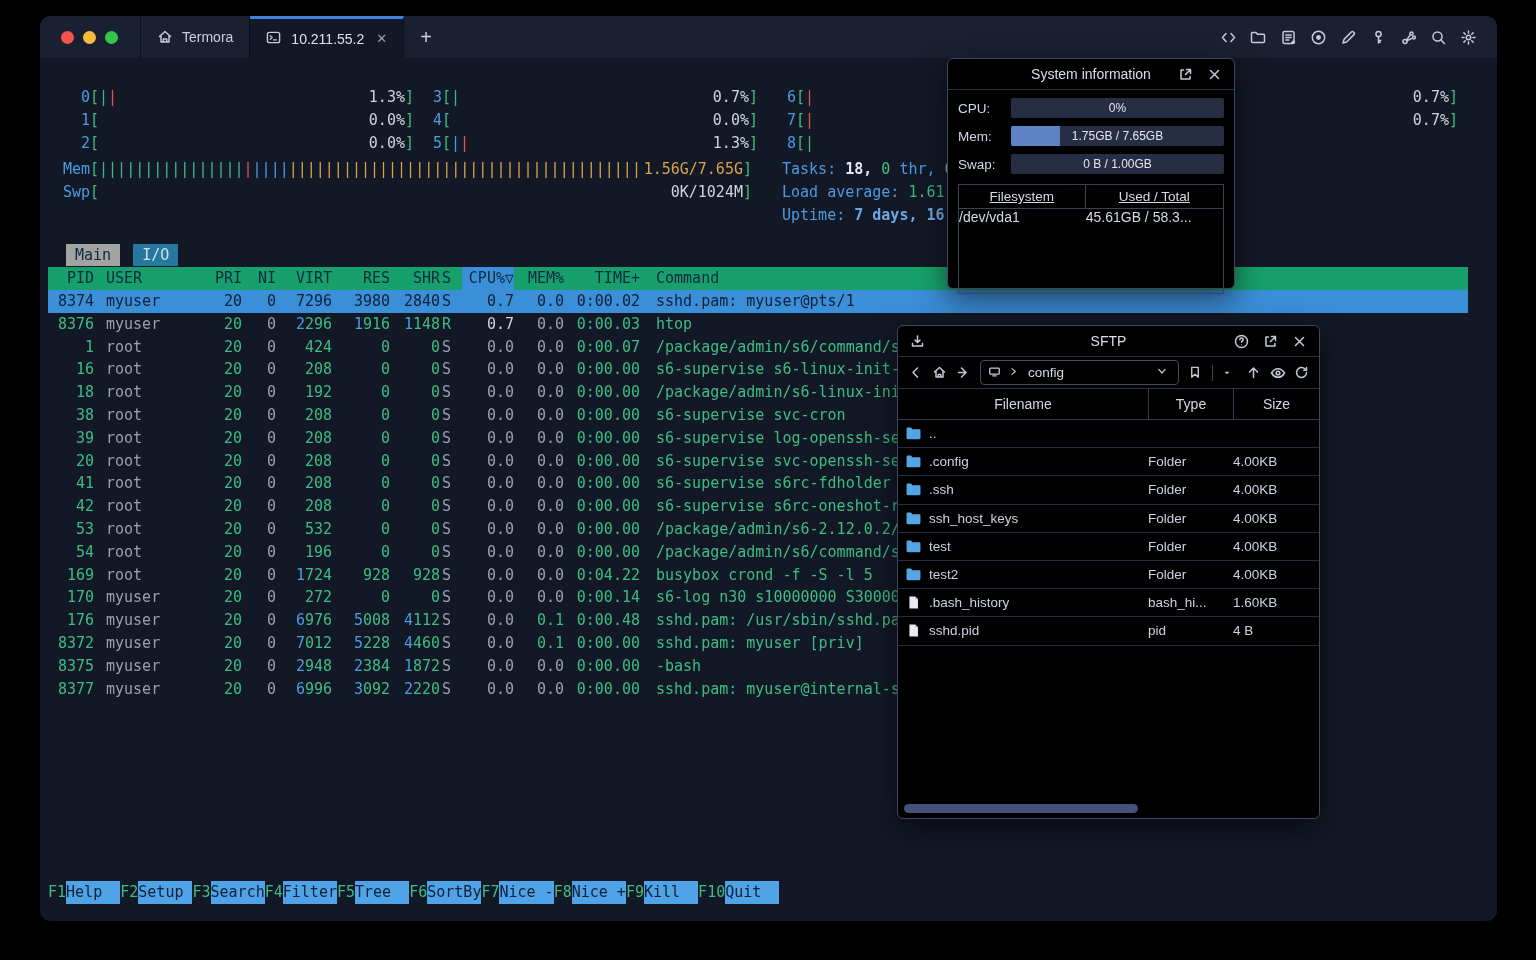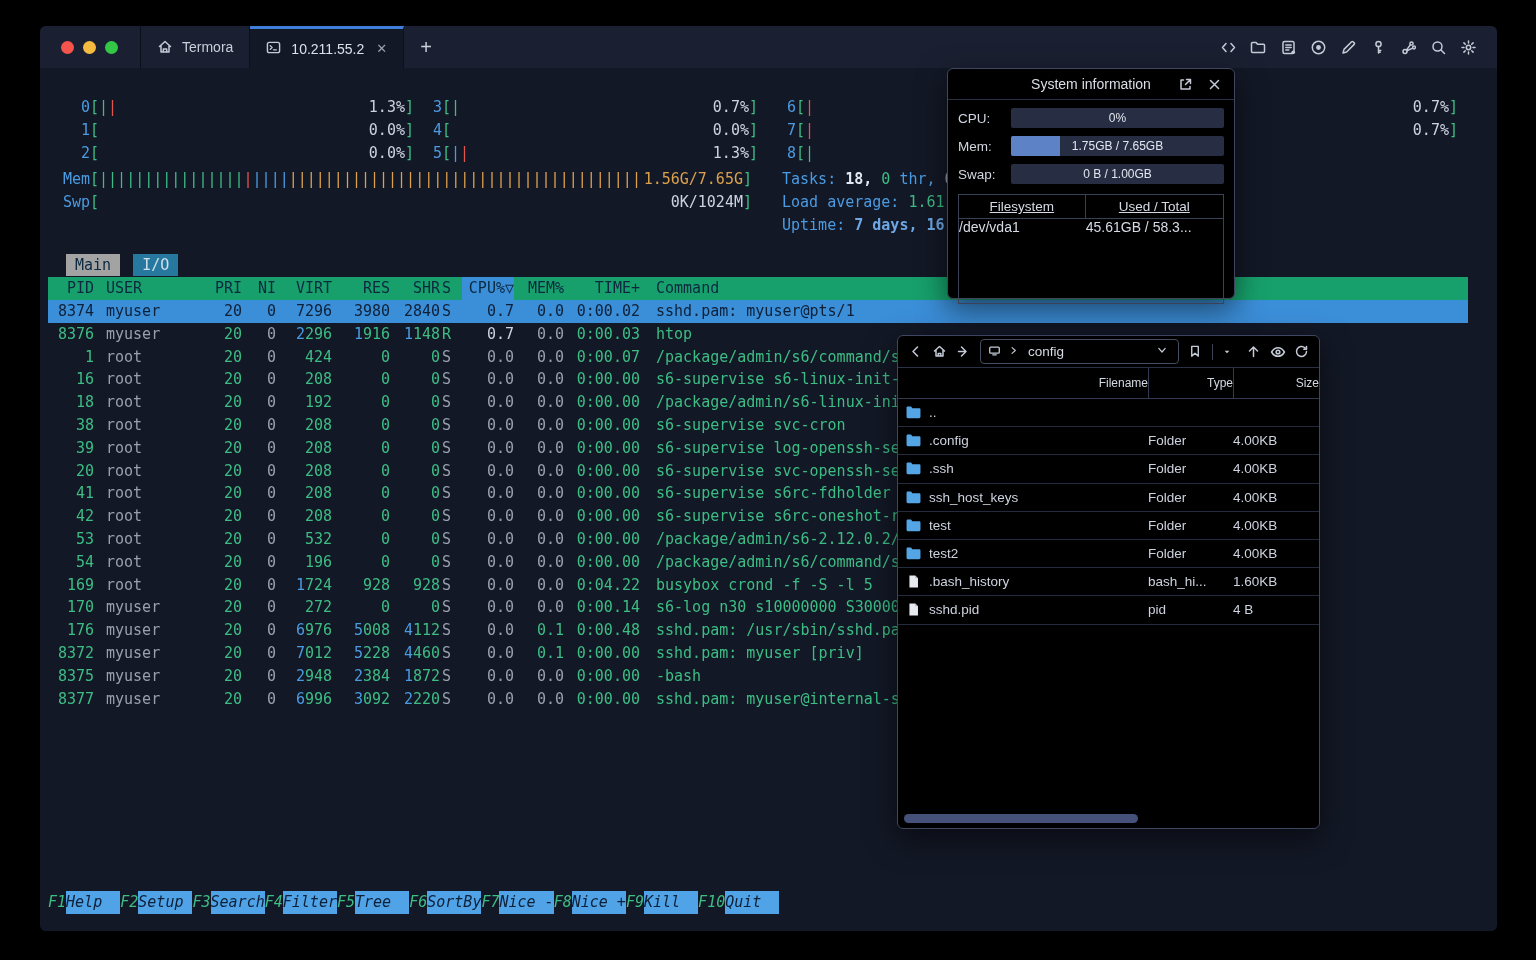--- a/index.html
+++ b/index.html
@@ -1,19 +1,19 @@
 <!DOCTYPE html>
 <html><head>
 <meta charset="utf-8">
 <style>
   html,body{margin:0;padding:0;background:#000;}
   .screen{position:relative;width:1536px;height:960px;background:#000;overflow:hidden;
           font-family:"Liberation Sans",sans-serif;}
-  .window{position:absolute;left:40px;top:26px;width:1457px;height:905px;background:#131826;
-          border-radius:6px;overflow:hidden;box-shadow:0 18px 50px rgba(0,0,0,.7);}
+  .window{position:absolute;left:40px;top:16px;width:1457px;height:905px;background:#131826;
+          border-radius:11px;overflow:hidden;box-shadow:0 18px 50px rgba(0,0,0,.7);}
   
   .titlebar{position:relative;height:42px;background:#1a2031;border-bottom:1px solid #0c101c;
             display:flex;align-items:stretch;}
   .traffic{display:flex;align-items:center;gap:9px;padding:0 22px 0 21px;}
   .tl{width:13px;height:13px;border-radius:50%;}
   .tl.red{background:#f5544d}.tl.yellow{background:#f4bb40}.tl.green{background:#33c748}
   .tab{display:flex;align-items:center;gap:8px;padding:0 16px;color:#c9cfda;font-size:14px;
        border-right:1px solid #0c101c;cursor:default;}
   .tab.home{border-left:1px solid #0c101c;}
   .tab.active{background:#131826;border-top:3px solid #3f7fd9;color:#dbe0ea;}
@@ -54,21 +54,21 @@
   .phead .hc.sort{background:#3b8ed8;}
   .prow{height:22.8px;line-height:22.8px;}
   .prow.selected{background:#3b8ed8;}
   .prow.selected span{color:#0e2038 !important;font-weight:normal;}
   .cell{white-space:pre;overflow:hidden;position:relative;}
   .ra{text-align:right;} .la{text-align:left;}
   .pad-user{padding-left:12px;} .pad-cmd{padding-left:16px;} .pad-s{padding-left:2px;}
   .lead::first-letter{color:#4b9be2;}
   .prowwrap{position:relative;}
   
-  .fnbar{position:absolute;left:8px;top:823px;width:1420px;height:23px;line-height:23px;display:flex;font-style:italic;}
+  .fnbar{position:absolute;left:8px;top:823px;width:1420px;height:23px;line-height:23px;display:flex;}
   .fk-key{color:#3dbd84;white-space:pre;}
   .fk-chip{background:#4fa3e6;color:#0e2038;white-space:pre;width:6ch;}
   
   .panel{position:absolute;background:#000000;border:1px solid #3e4660;border-radius:6px;
          box-shadow:0 10px 30px rgba(0,0,0,.55);color:#d6dae4;font-size:14px;}
   .panel-title{height:30px;display:flex;align-items:center;position:relative;border-bottom:1px solid #2a3145;}
   .panel-title .ttl{position:absolute;left:0;right:0;text-align:center;font-size:14px;color:#dadee8;}
   .pt-icons{margin-left:auto;display:flex;gap:14px;padding-right:12px;z-index:2;}
   .pt-left{display:flex;gap:10px;padding-left:12px;z-index:2;}
   .pic{width:15px;height:15px;}
@@ -87,21 +87,21 @@
   
   #sftp{left:857px;top:309px;width:421px;height:492px;z-index:25;}
   .sftp-toolbar{height:31px;display:flex;align-items:center;gap:9px;padding:0 10px;border-bottom:1px solid #2a3145;justify-content:flex-end;}
   .crumb{flex:1;display:flex;align-items:center;gap:5px;border:1px solid #454d63;border-radius:4px;
          height:23px;padding:0 7px;font-size:13.5px;color:#d6dae4;}
   .crumb .grow{flex:1;}
   .vdiv{width:1px;height:16px;background:#3a4258;}
   .file-table{position:relative;}
   .ft-head,.ft-row{display:grid;grid-template-columns:1fr 85px 86px;}
   .ft-head{height:30px;line-height:30px;border-bottom:1px solid #323a52;}
-  .ft-head div{text-align:right;font-size:12px;color:#d4d8e2;}
+  .ft-head div{text-align:center;font-size:14px;color:#d4d8e2;}
   .ft-head div+div{border-left:1px solid #323a52;}
   .ft-row{height:27.2px;line-height:27.2px;border-bottom:1px solid #252b3e;font-size:13.5px;color:#ccd2de;}
   .ft-row div{overflow:hidden;white-space:nowrap;}
   .fname{display:flex;align-items:center;gap:8px;padding-left:8px;}
   .ficon{width:15px;height:13px;flex:0 0 auto;}
   .hscroll{position:absolute;left:4px;bottom:5px;width:411px;height:9px;}
   .hthumb{position:absolute;left:2px;top:0;width:234px;height:9px;background:#46517a;border-radius:5px;}
 </style>
 </head>
 <body>
@@ -541,20 +541,41 @@
       <div id="fsrows">
             <div class="fs-row">
               <span>/dev/vda1</span>
               <span>45.61GB / 58.3...</span>
             </div>
           </div>
     </div>
   </div>
 
   <div class="panel" id="sftp">
+    <div class="panel-title">
+      <span class="pt-left">
+        <span class="pic"><svg viewBox="0 0 15 15" width="15" height="15">
+                <path d="M7.5 2v6M5 6l2.5 2.5L10 6M2.5 9.5V12h10V9.5"></path>
+              </svg></span>
+      </span>
+      <span class="ttl">SFTP</span>
+      <span class="pt-icons">
+        <span class="pic"><svg viewBox="0 0 15 15" width="15" height="15">
+                <circle cx="7.5" cy="7.5" r="6"></circle>
+                <path d="M5.8 5.8c0-1 .8-1.7 1.7-1.7s1.7.7 1.7 1.6c0 1.2-1.7 1.3-1.7 2.6"></path>
+                <circle cx="7.5" cy="10.8" r=".5" fill="#c5cad7" stroke="none"></circle>
+              </svg></span>
+        <span class="pic"><svg viewBox="0 0 15 15" width="15" height="15">
+                <path d="M5.5 3H3v9h9V9.5M8.5 2.5H12.5V6.5M12.3 2.7 7.5 7.5"></path>
+              </svg></span>
+        <span class="pic"><svg viewBox="0 0 15 15" width="15" height="15">
+                <path d="M3.5 3.5l8 8M11.5 3.5l-8 8"></path>
+              </svg></span>
+      </span>
+    </div>
     <div class="sftp-toolbar">
       <span class="pic"><svg viewBox="0 0 15 15" width="15" height="15">
               <path d="M9.5 3 5 7.5l4.5 4.5M5 7.5h.2"></path>
             </svg></span>
       <span class="pic"><svg viewBox="0 0 15 15" width="15" height="15">
               <path d="M2.5 7 7.5 2.5 12.5 7M4 6v6h7V6M6.2 12V9.4h2.6V12"></path>
             </svg></span>
       <span class="pic"><svg viewBox="0 0 15 15" width="15" height="15">
               <path d="M5.5 3 10 7.5 5.5 12M2.5 7.5H10"></path>
             </svg></span>

